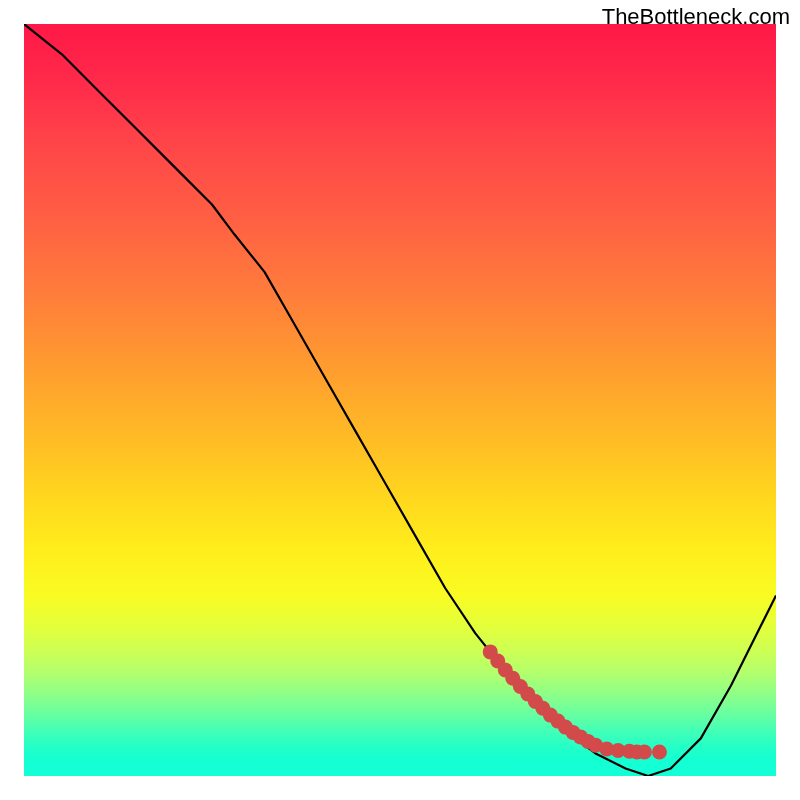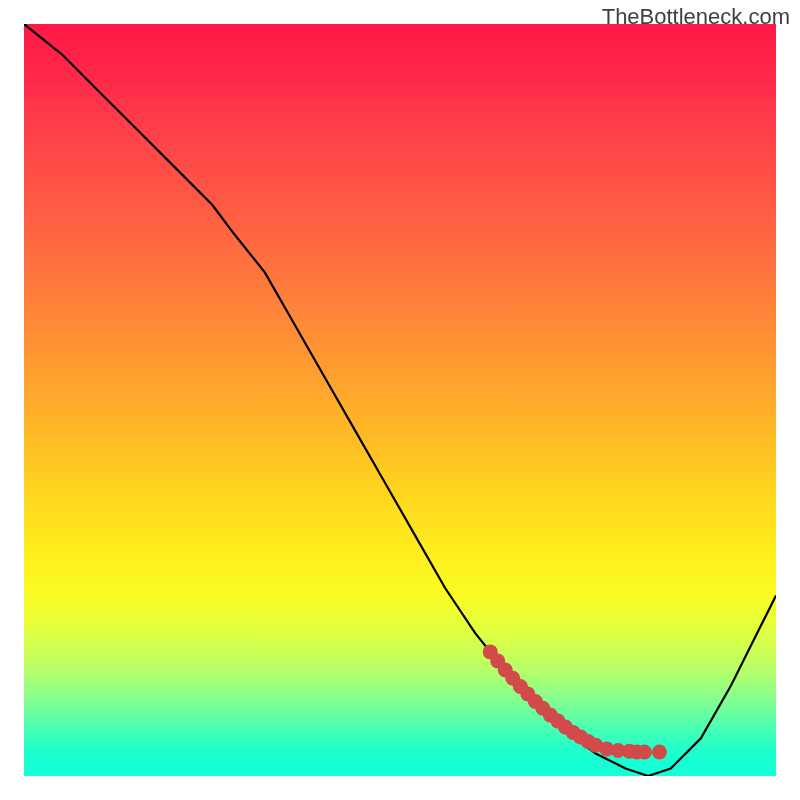--- a/index.html
+++ b/index.html
@@ -10,21 +10,21 @@
     position: relative;
     font-family: Arial, sans-serif;
     background: #fff;
   }
   .attribution {
     position: absolute;
     top: 4px;
     right: 10px;
     font-size: 22px;
     font-weight: 500;
-    color: #404040;
+    color: #000000;
     z-index: 10;
   }
   .plot-area {
     position: absolute;
     left: 24px;
     top: 24px;
     width: 752px;
     height: 752px;
     background: linear-gradient(to bottom,
       #ff1846 0%,

